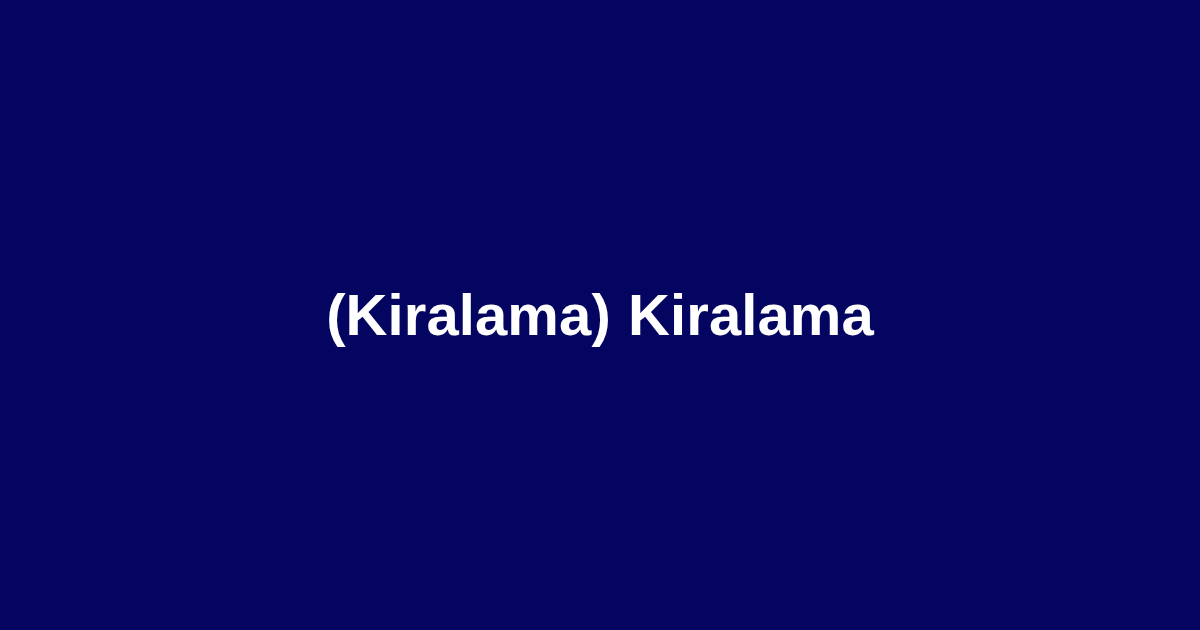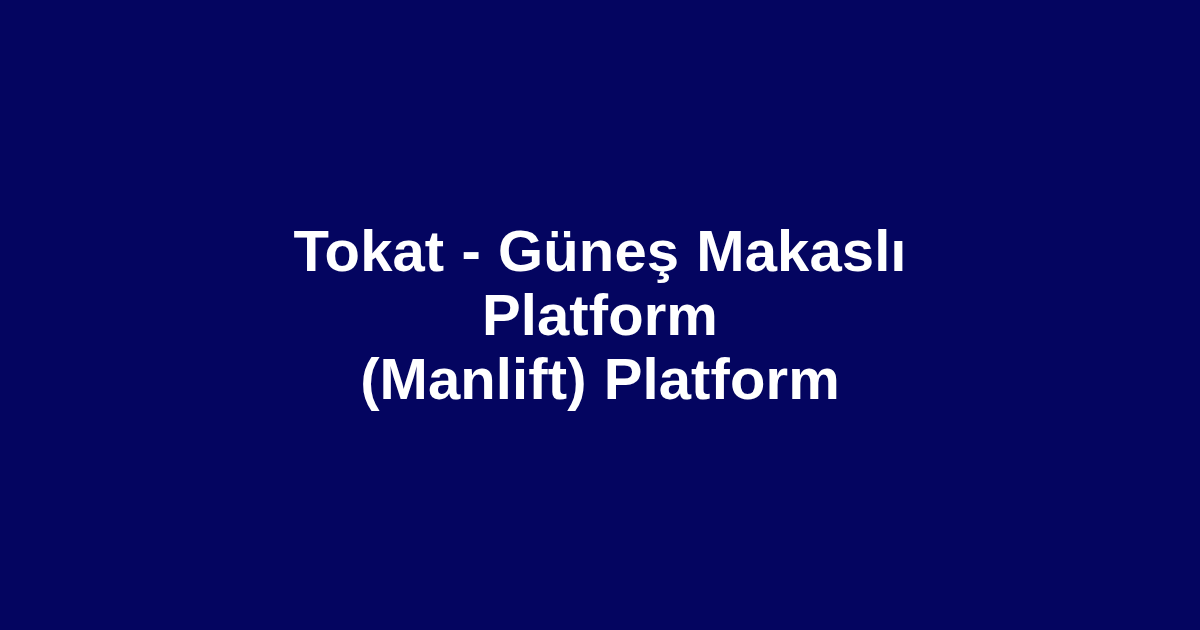--- a/index.html
+++ b/index.html
@@ -55,18 +55,17 @@
   }
 </style>
 </head>
 <body>
 
 <div class="og-card">
 
   <div class="headline-block">
 
     <h1 class="headline">
-      <span class="line">Tokat - Güneş Makaslı Platform</span>
-      <span class="line">(Manlift) Platform</span>
+      <span class="line">(Kiralama) Kiralama</span>
     </h1>
 
   </div>
 </div>
 
 </body></html>

